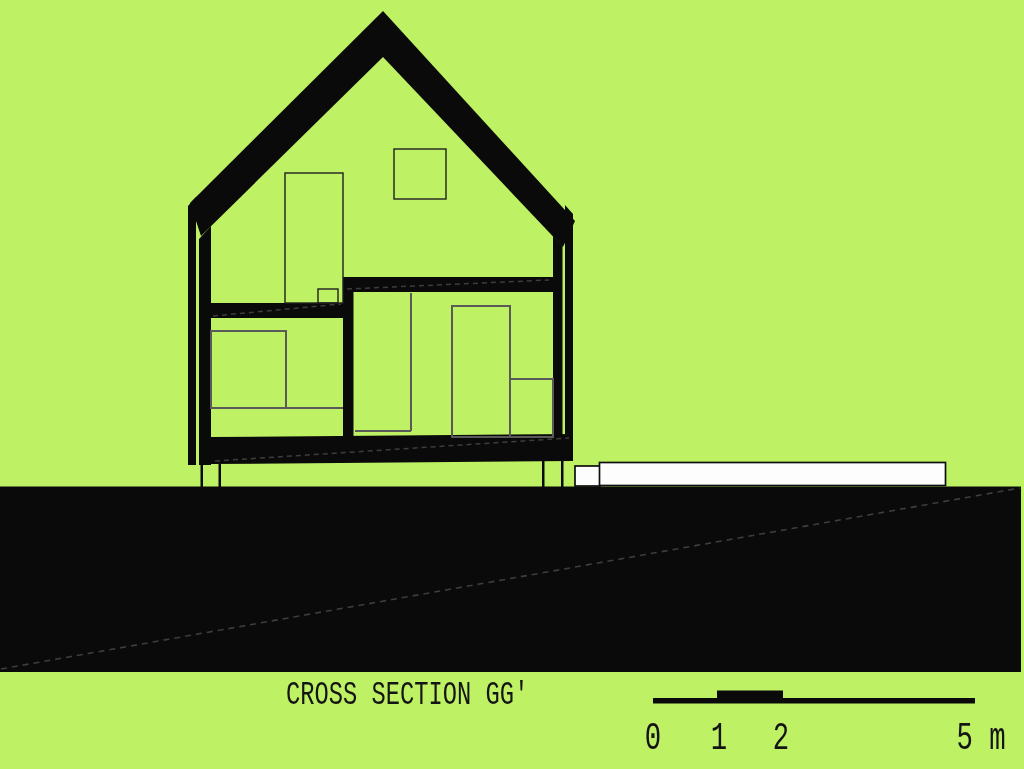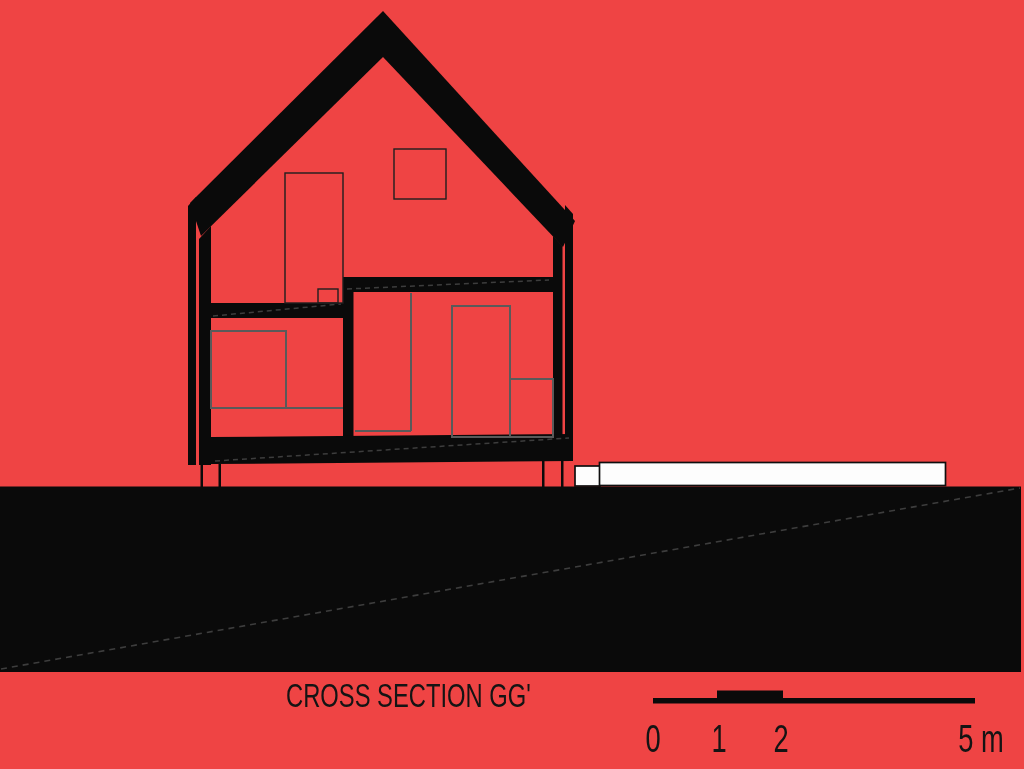--- a/index.html
+++ b/index.html
@@ -1,18 +1,18 @@
 <!DOCTYPE html>
 <html><head>
 <meta charset="utf-8">
 <style>
   html,body{margin:0;padding:0;background:#e9e9e9;}
   .stage{
     position:relative;width:1024px;height:769px;overflow:hidden;
-    background:#ef4444;font-family:Liberation Sans, sans-serif;
+    background:#bef264;font-family:Liberation Mono, monospace;
   }
   .stage svg{position:absolute;left:0;top:0;}
   .ink{fill:#0a0a0a;}
   .thin-outline{fill:none;stroke:#1f1f1f;stroke-width:1.4;}
   .furn{fill:none;stroke:#5a5a5a;stroke-width:2;}
   .furn-line{stroke:#5a5a5a;stroke-width:2;fill:none;}
   .hatch{stroke:#3d3d3d;stroke-width:1.5;fill:none;stroke-dasharray:5 4;}
   .terrace{fill:#fdfdfd;stroke:#0f0f0f;stroke-width:1.7;}
   .drawing-title{
     position:absolute;left:286px;top:678px;

